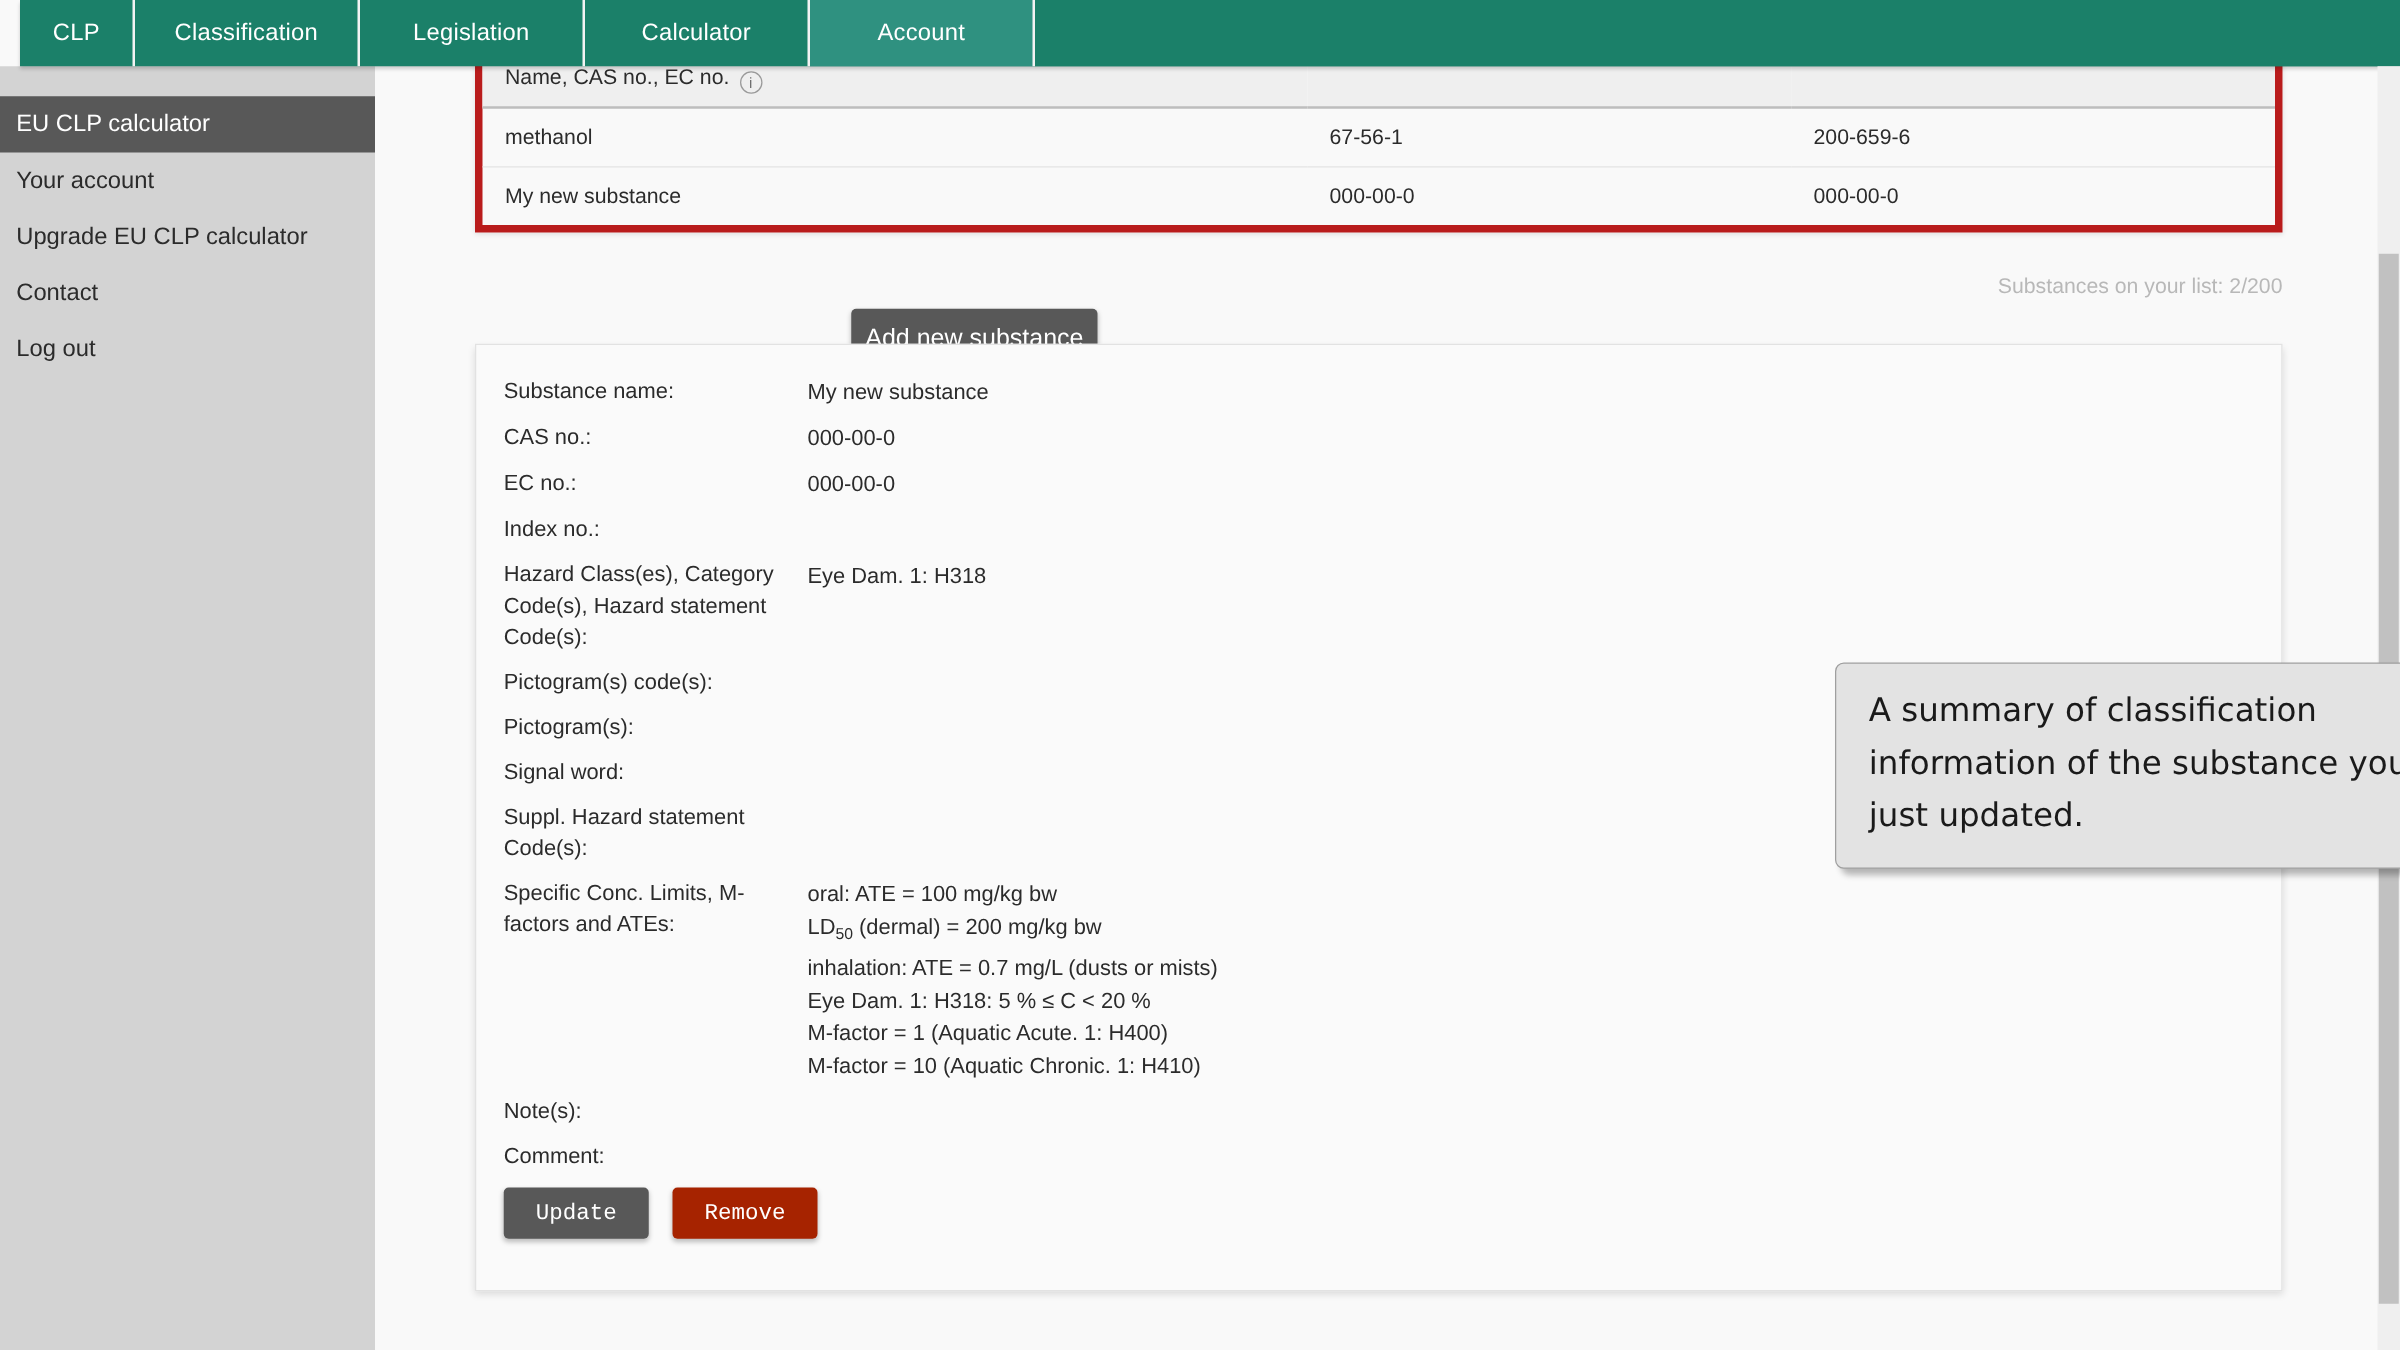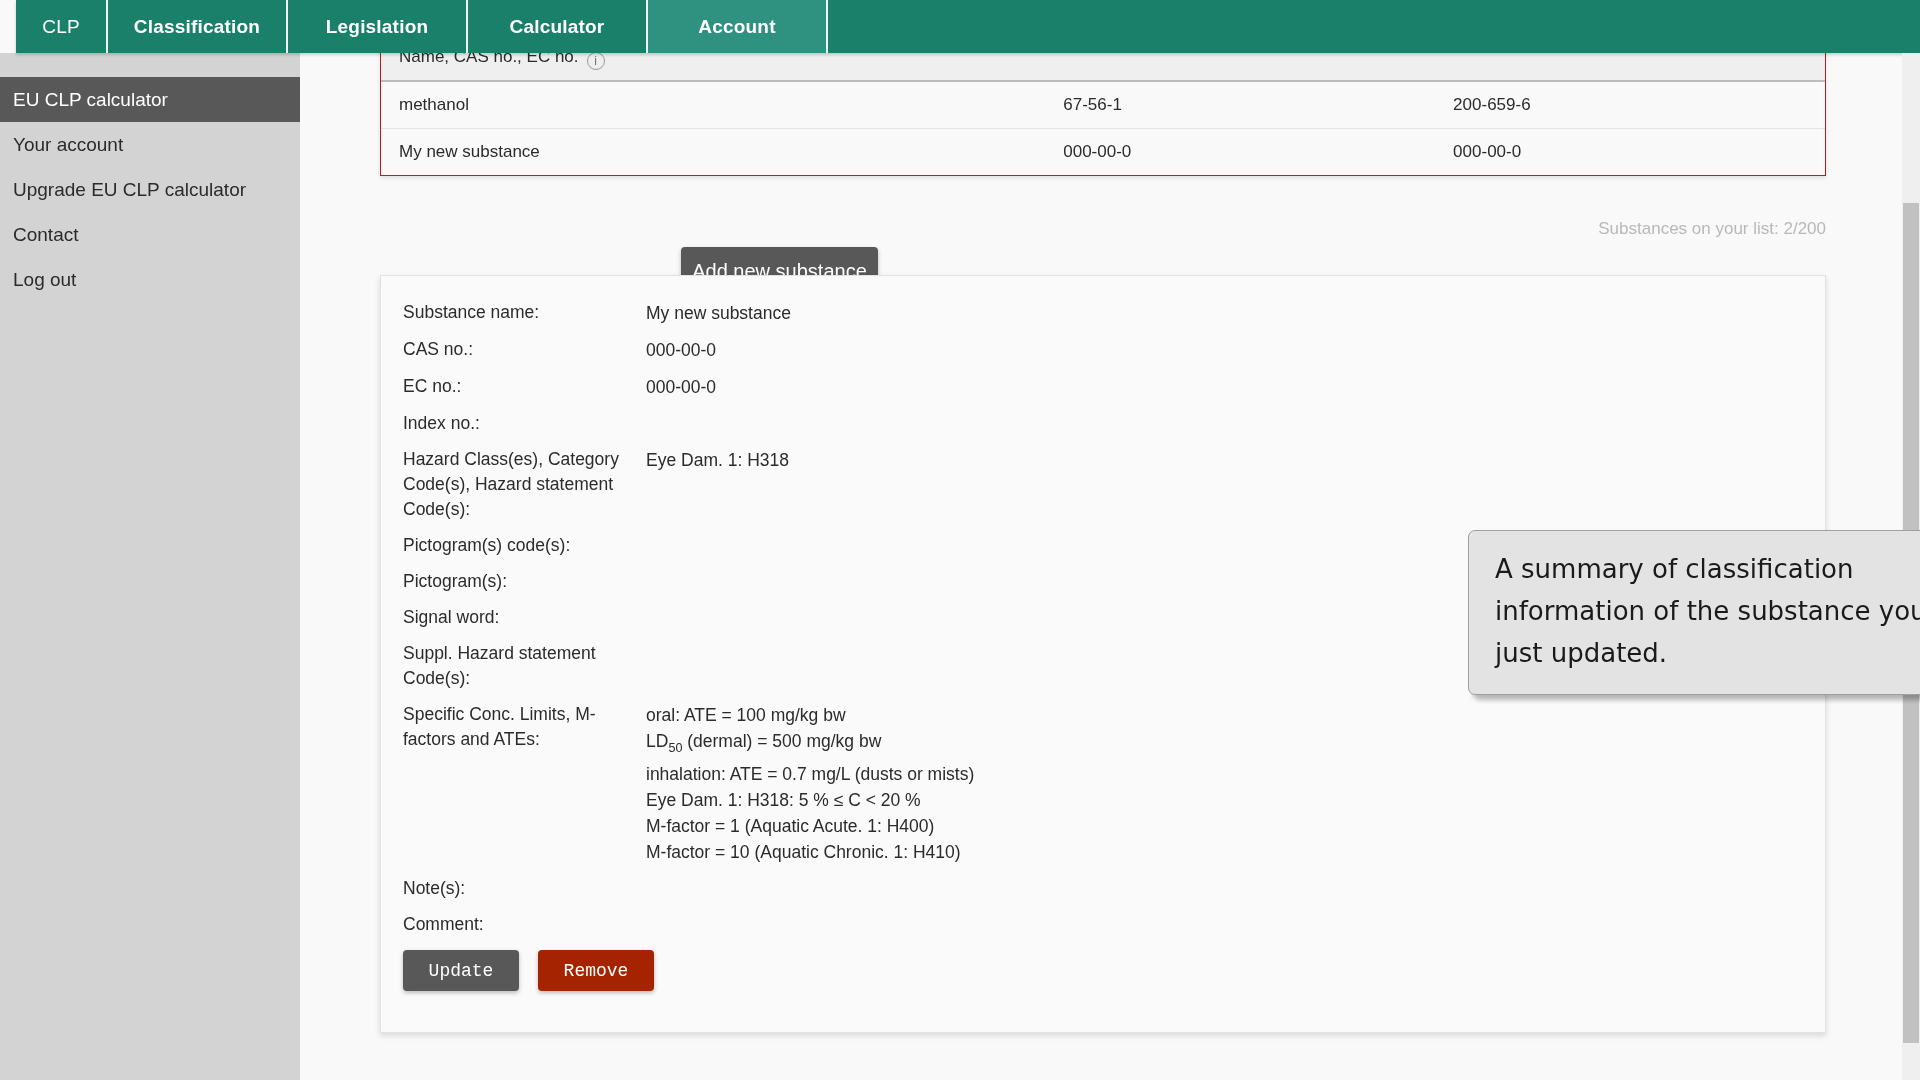--- a/index.html
+++ b/index.html
@@ -33,21 +33,21 @@
     justify-content: center;
     color: #ffffff;
     font-size: 19px;
     letter-spacing: 0.2px;
     border-right: 2px solid #f3f3f3;
     box-sizing: border-box;
     cursor: pointer;
     white-space: nowrap;
   }
   .nav-item.w-clp { width: 92px; }
-  .nav-item.w-std { width: 180px; font-weight: bold; }
+  .nav-item.w-std { width: 180px; }
   .nav-item.active { background: #2f9180; }
   .nav-filler { flex: 1 1 auto; background: #1b8069; }
 
   
   #sidebar {
     position: absolute;
     top: 53px; left: 0;
     width: 300px;
     height: 1027px;
     background: #d3d3d3;
@@ -80,21 +80,21 @@
     background: #f9f9f9;
   }
 
   
   #substance-table-wrap {
     position: absolute;
     top: -17px;
     left: 80px;
     width: 1446px;
     background: #f9f9f9;
-    border: 1px solid #b91c1c;
+    border: 6px solid #b91c1c;
     box-sizing: border-box;
     box-shadow: 0 2px 4px rgba(0,0,0,0.10);
   }
   table.substances {
     width: 100%;
     border-collapse: collapse;
     font-size: 17px;
     table-layout: fixed;
   }
   table.substances th {
@@ -376,21 +376,21 @@
 
       <div class="drow">
         <div class="dlabel">Suppl. Hazard statement Code(s):</div>
         <div class="dvalue"></div>
       </div>
 
       <div class="drow">
         <div class="dlabel">Specific Conc. Limits, M-factors and ATEs:</div>
         <div class="dvalue">
           <span class="line">oral: ATE = 100 mg/kg bw</span>
-          <span class="line"><span>LD</span><sub>50</sub><span> (dermal) = 500 mg/kg bw</span></span>
+          <span class="line"><span>LD</span><sub>50</sub><span> (dermal) = 200 mg/kg bw</span></span>
           <span class="line">inhalation: ATE = 0.7 mg/L (dusts or mists)</span>
           <span class="line">Eye Dam. 1: H318: 5 % ≤ C &lt; 20 %</span>
           <span class="line">M-factor = 1 (Aquatic Acute. 1: H400)</span>
           <span class="line">M-factor = 10 (Aquatic Chronic. 1: H410)</span>
         </div>
       </div>
 
       <div class="drow">
         <div class="dlabel">Note(s):</div>
         <div class="dvalue"></div>

